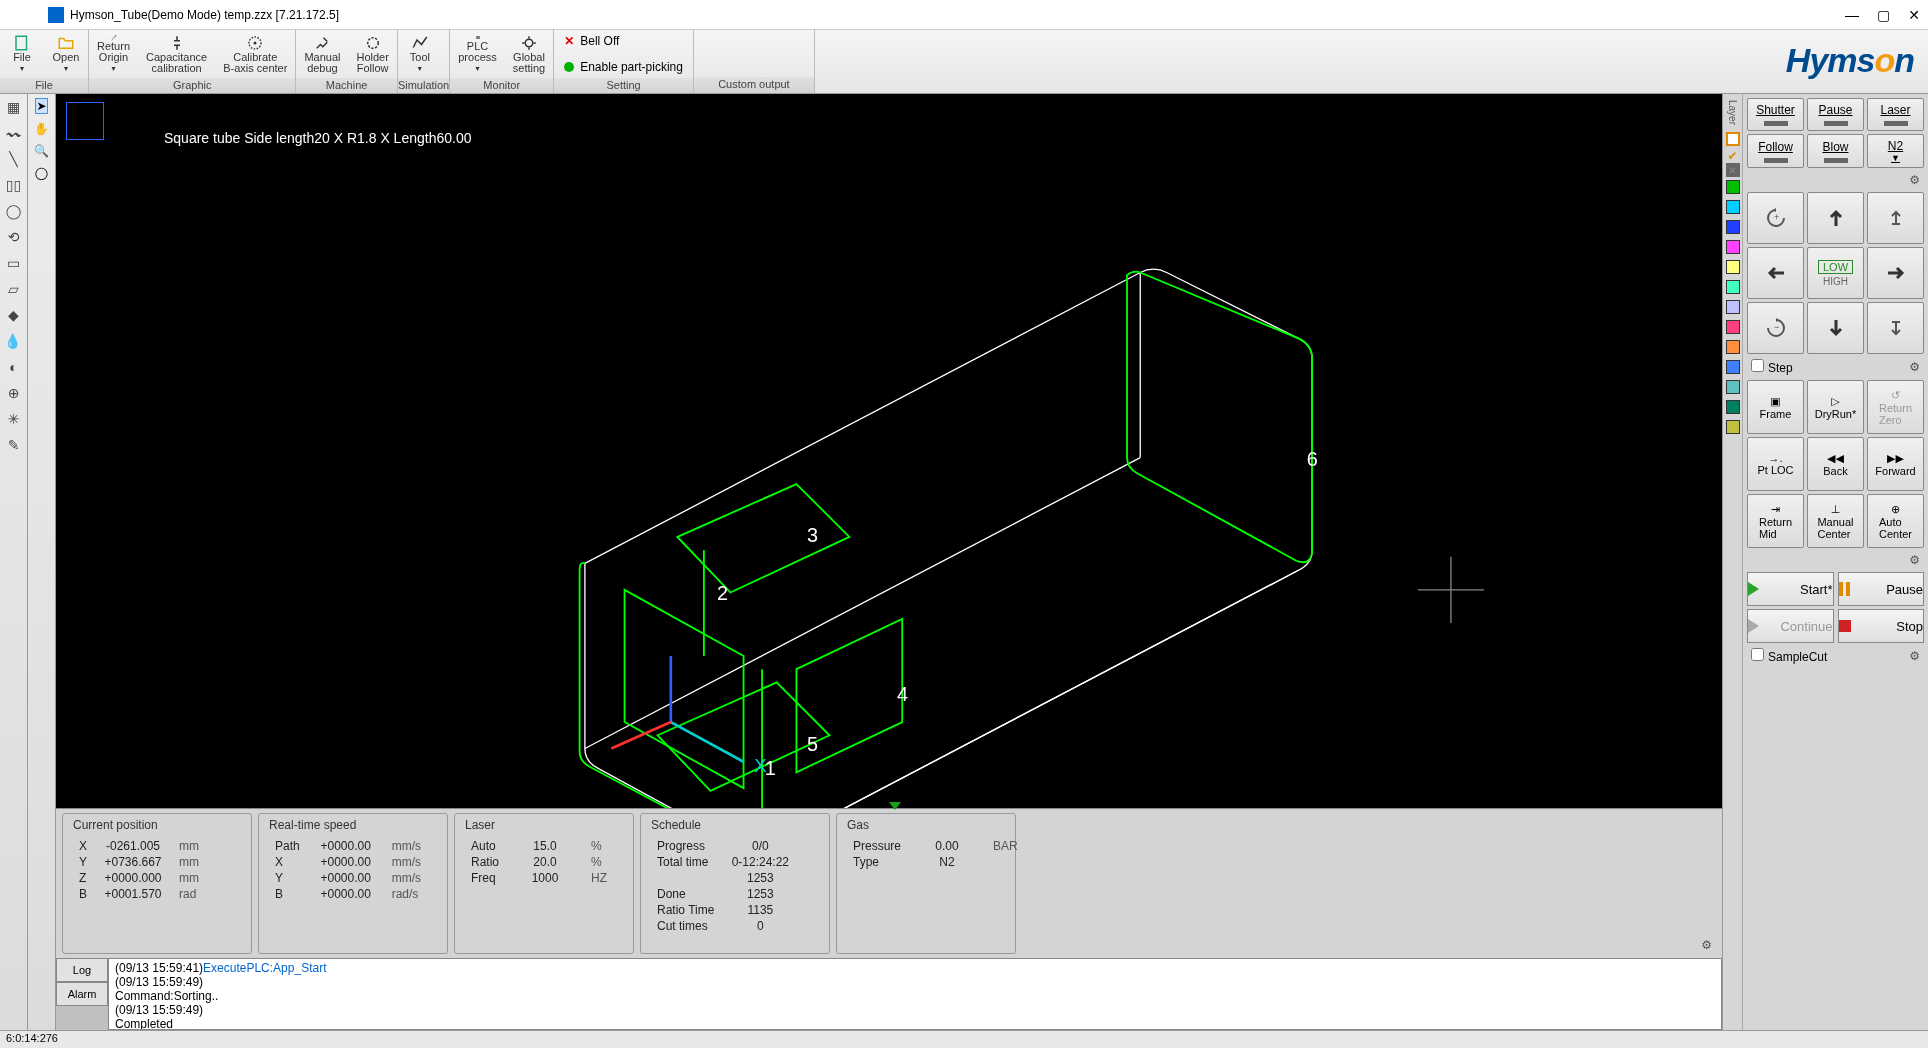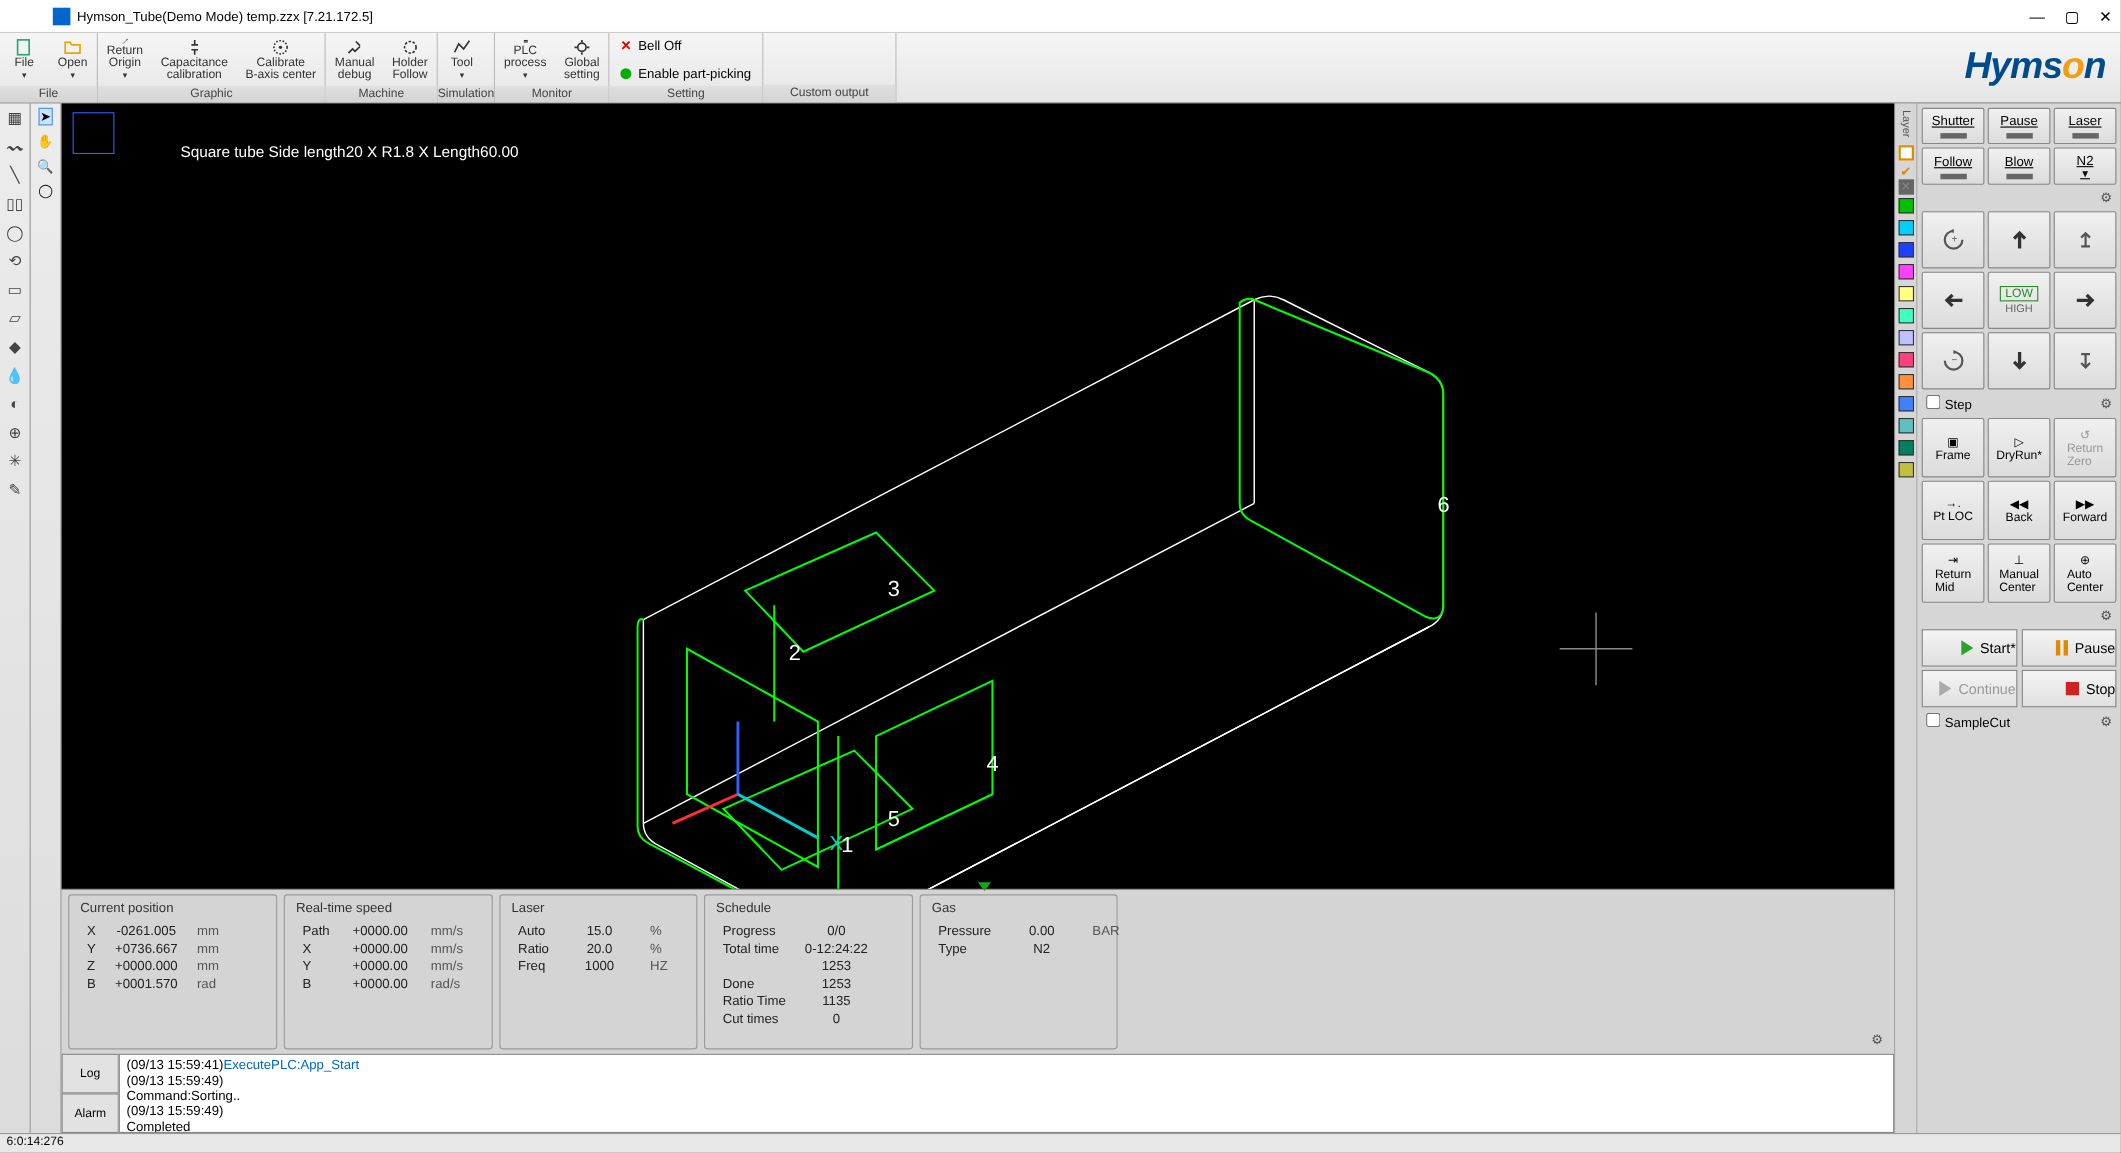--- a/index.html
+++ b/index.html
@@ -30,40 +30,40 @@
 .viewport svg.drawing { position: absolute; left: 0; top: 0; width: 100%; height: 100%; }
 .panels { height: 150px; background: #d4d4d4; display: flex; gap: 6px; padding: 4px 6px; border-top: 1px solid #888; }
 .panel { background: #d4d4d4; border: 1px solid #9a9a9a; border-radius: 3px; padding: 4px 10px; font-size: 12px; color: #222; }
 .panel-title { font-size: 12px; color: #333; margin-bottom: 6px; }
 .panel table { border-collapse: collapse; }
 .panel td { padding: 1px 6px; font-size: 12px; }
 .panel td.num { text-align: center; min-width: 80px; }
 .panel td.unit { color: #555; min-width: 28px; }
 .log-row { display: flex; }
 .log-btns { width: 52px; display: flex; flex-direction: column; }
-.log-btns div { height: 36px; border: 1px solid #888; display: flex; align-items: center; justify-content: center; font-size: 11px; background: #e2e2e2; cursor: pointer; }
+.log-btns div { height: 24px; border: 1px solid #888; display: flex; align-items: center; justify-content: center; font-size: 11px; background: #e2e2e2; cursor: pointer; }
 .log-area { flex: 1; background: #fff; border: 1px solid #888; padding: 2px 6px; font-family: "Courier New", monospace; font-size: 12px; line-height: 14px; height: 72px; overflow: hidden; }
 .statusbar { height: 18px; background: #e8e8e8; border-top: 1px solid #999; font-size: 11px; padding: 1px 6px; display: flex; justify-content: space-between; }
 .right-pane { width: 206px; background: #d6d6d6; border-left: 1px solid #999; display: flex; }
 .layer-strip { width: 20px; background: #d6d6d6; border-right: 1px solid #aaa; display: flex; flex-direction: column; align-items: center; padding-top: 2px; }
 .layer-strip .ls-label { writing-mode: vertical-rl; font-size: 10px; color: #555; padding: 4px 0; }
 .layer-sw { width: 14px; height: 14px; margin: 3px 0; border: 1px solid #333; }
 .right-controls { flex: 1; display: flex; flex-direction: column; padding: 4px; gap: 3px; }
 .ctrl-row { display: flex; gap: 3px; text-decoration: underline; }
 .ctrl-btn { flex: 1; background: linear-gradient(#f0f0f0,#dcdcdc); border: 1px solid #888; border-radius: 2px; display: flex; flex-direction: column; align-items: center; justify-content: center; font-size: 12px; padding: 4px 2px; cursor: pointer; min-height: 30px; }
 .ctrl-btn .sub { height: 5px; width: 24px; background: #666; margin-top: 4px; }
 .ctrl-btn svg { width: 24px; height: 24px; }
 .jog-grid { display: grid; grid-template-columns: repeat(3,1fr); grid-template-rows: repeat(3,1fr); gap: 3px; }
 .jog-grid .ctrl-btn { min-height: 52px; }
 .step-row { display: flex; align-items: center; justify-content: space-between; padding: 2px 4px; font-size: 12px; }
 .step-row input[type=checkbox] { margin-right: 4px; }
 .gear { font-size: 12px; color: #555; cursor: pointer; }
 .action-grid { display: grid; grid-template-columns: repeat(3,1fr); gap: 3px; }
 .action-grid .ctrl-btn { min-height: 54px; font-size: 11px; }
-.big-btn { height: 34px; display: flex; align-items: center; justify-content: flex-end; gap: 6px; border: 1px solid #888; background: linear-gradient(#f4f4f4,#e0e0e0); font-size: 13px; cursor: pointer; }
+.big-btn { height: 34px; display: flex; align-items: center; justify-content: space-between; gap: 6px; border: 1px solid #888; background: linear-gradient(#f4f4f4,#e0e0e0); font-size: 13px; cursor: pointer; }
 .big-row { display: flex; gap: 4px; }
 .big-row .big-btn { flex: 1; }
 .tri-green { width: 0; height: 0; border-top: 7px solid transparent; border-bottom: 7px solid transparent; border-left: 11px solid #2aa52a; }
 .bars-orange { display: flex; gap: 3px; }
 .bars-orange span { width: 4px; height: 14px; background: #e08a00; }
 .sq-red { width: 12px; height: 12px; background: #d02222; }
 .tri-gray { width: 0; height: 0; border-top: 7px solid transparent; border-bottom: 7px solid transparent; border-left: 11px solid #aaa; }
 .disabled { color: #999; }
 </style>
 </head>

